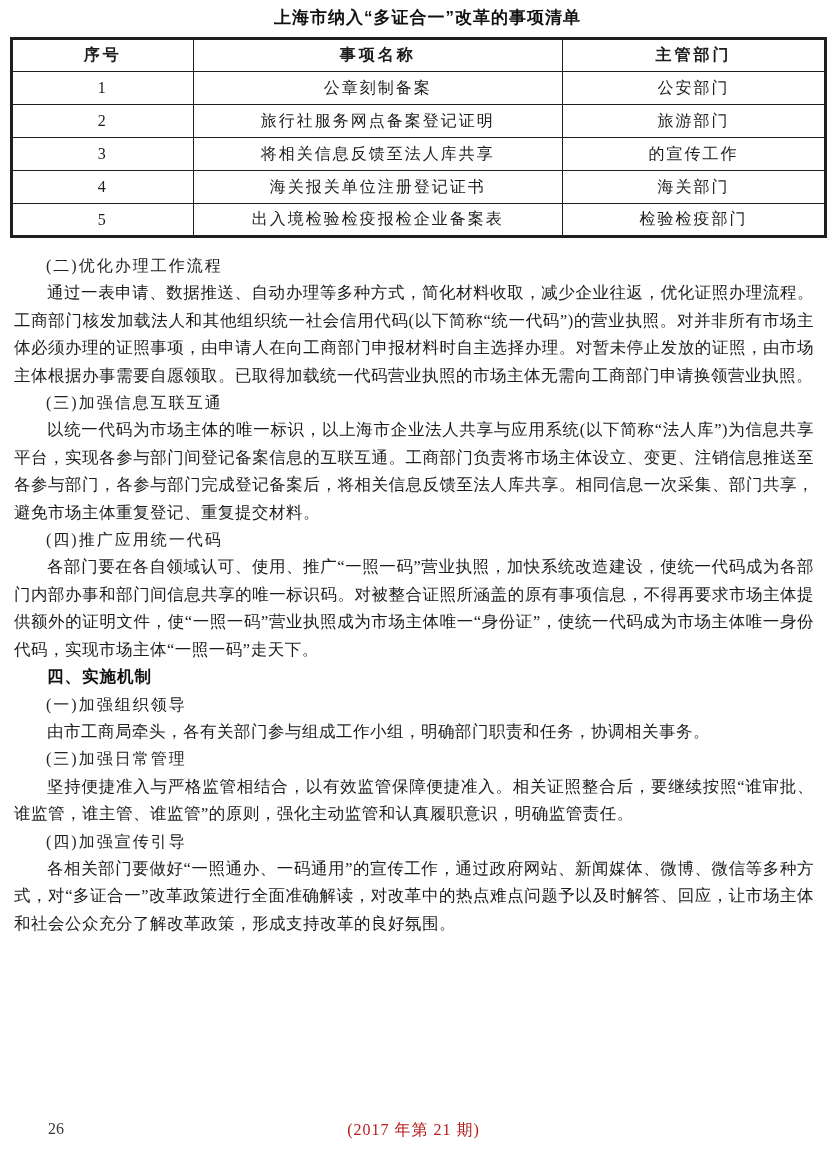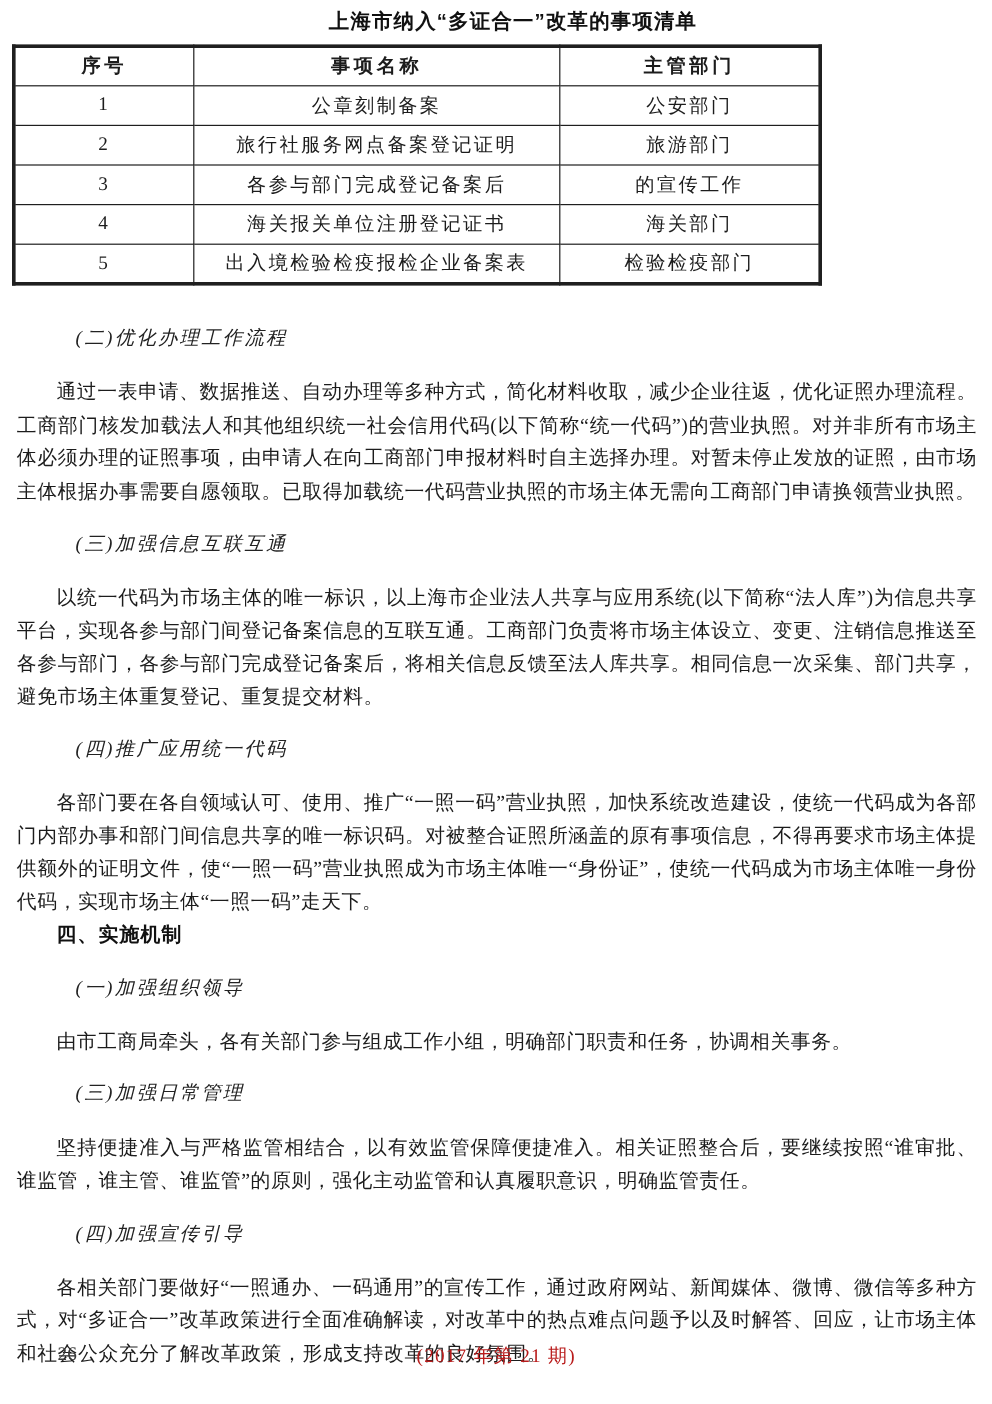--- a/index.html
+++ b/index.html
@@ -21,21 +21,21 @@
     font-weight: bold;
     font-family: "Liberation Sans", "DejaVu Sans", sans-serif;
     letter-spacing: 1px;
     color: #111;
   }
 
   table.items-table {
     position: absolute;
     left: 10px;
     top: 37px;
-    width: 675px;
+    width: 817px;
     border-collapse: collapse;
     border: 3px solid #1f1f1f;
     table-layout: fixed;
   }
   table.items-table th,
   table.items-table td {
     border: 1.6px solid #1f1f1f;
     height: 33px;
     text-align: center;
     vertical-align: middle;
@@ -62,24 +62,23 @@
     font-size: 16.5px;
     line-height: 27.4px;
     letter-spacing: 0.5px;
   }
   .para {
     text-indent: 2em;
     margin: 0;
   }
   .kai-heading {
     text-indent: 2em;
-    font-style: italic;
     font-size: 16px;
     letter-spacing: 2px;
-    margin: 17px;
+    margin: 0;
     color: #222;
   }
   .bold-heading {
     text-indent: 2em;
     font-weight: bold;
     font-family: Liberation Serif, serif;
     font-size: 16.5px;
     letter-spacing: 1px;
     margin: 0;
     color: #111;
@@ -132,21 +131,21 @@
           <td>公章刻制备案</td>
           <td>公安部门</td>
         </tr>
         <tr>
           <td>2</td>
           <td>旅行社服务网点备案登记证明</td>
           <td>旅游部门</td>
         </tr>
         <tr>
           <td>3</td>
-          <td>各参与部门完成登记备案后</td>
+          <td>将相关信息反馈至法人库共享</td>
           <td>的宣传工作</td>
         </tr>
         <tr>
           <td>4</td>
           <td>海关报关单位注册登记证书</td>
           <td>海关部门</td>
         </tr>
         <tr>
           <td>5</td>
           <td>出入境检验检疫报检企业备案表</td>

